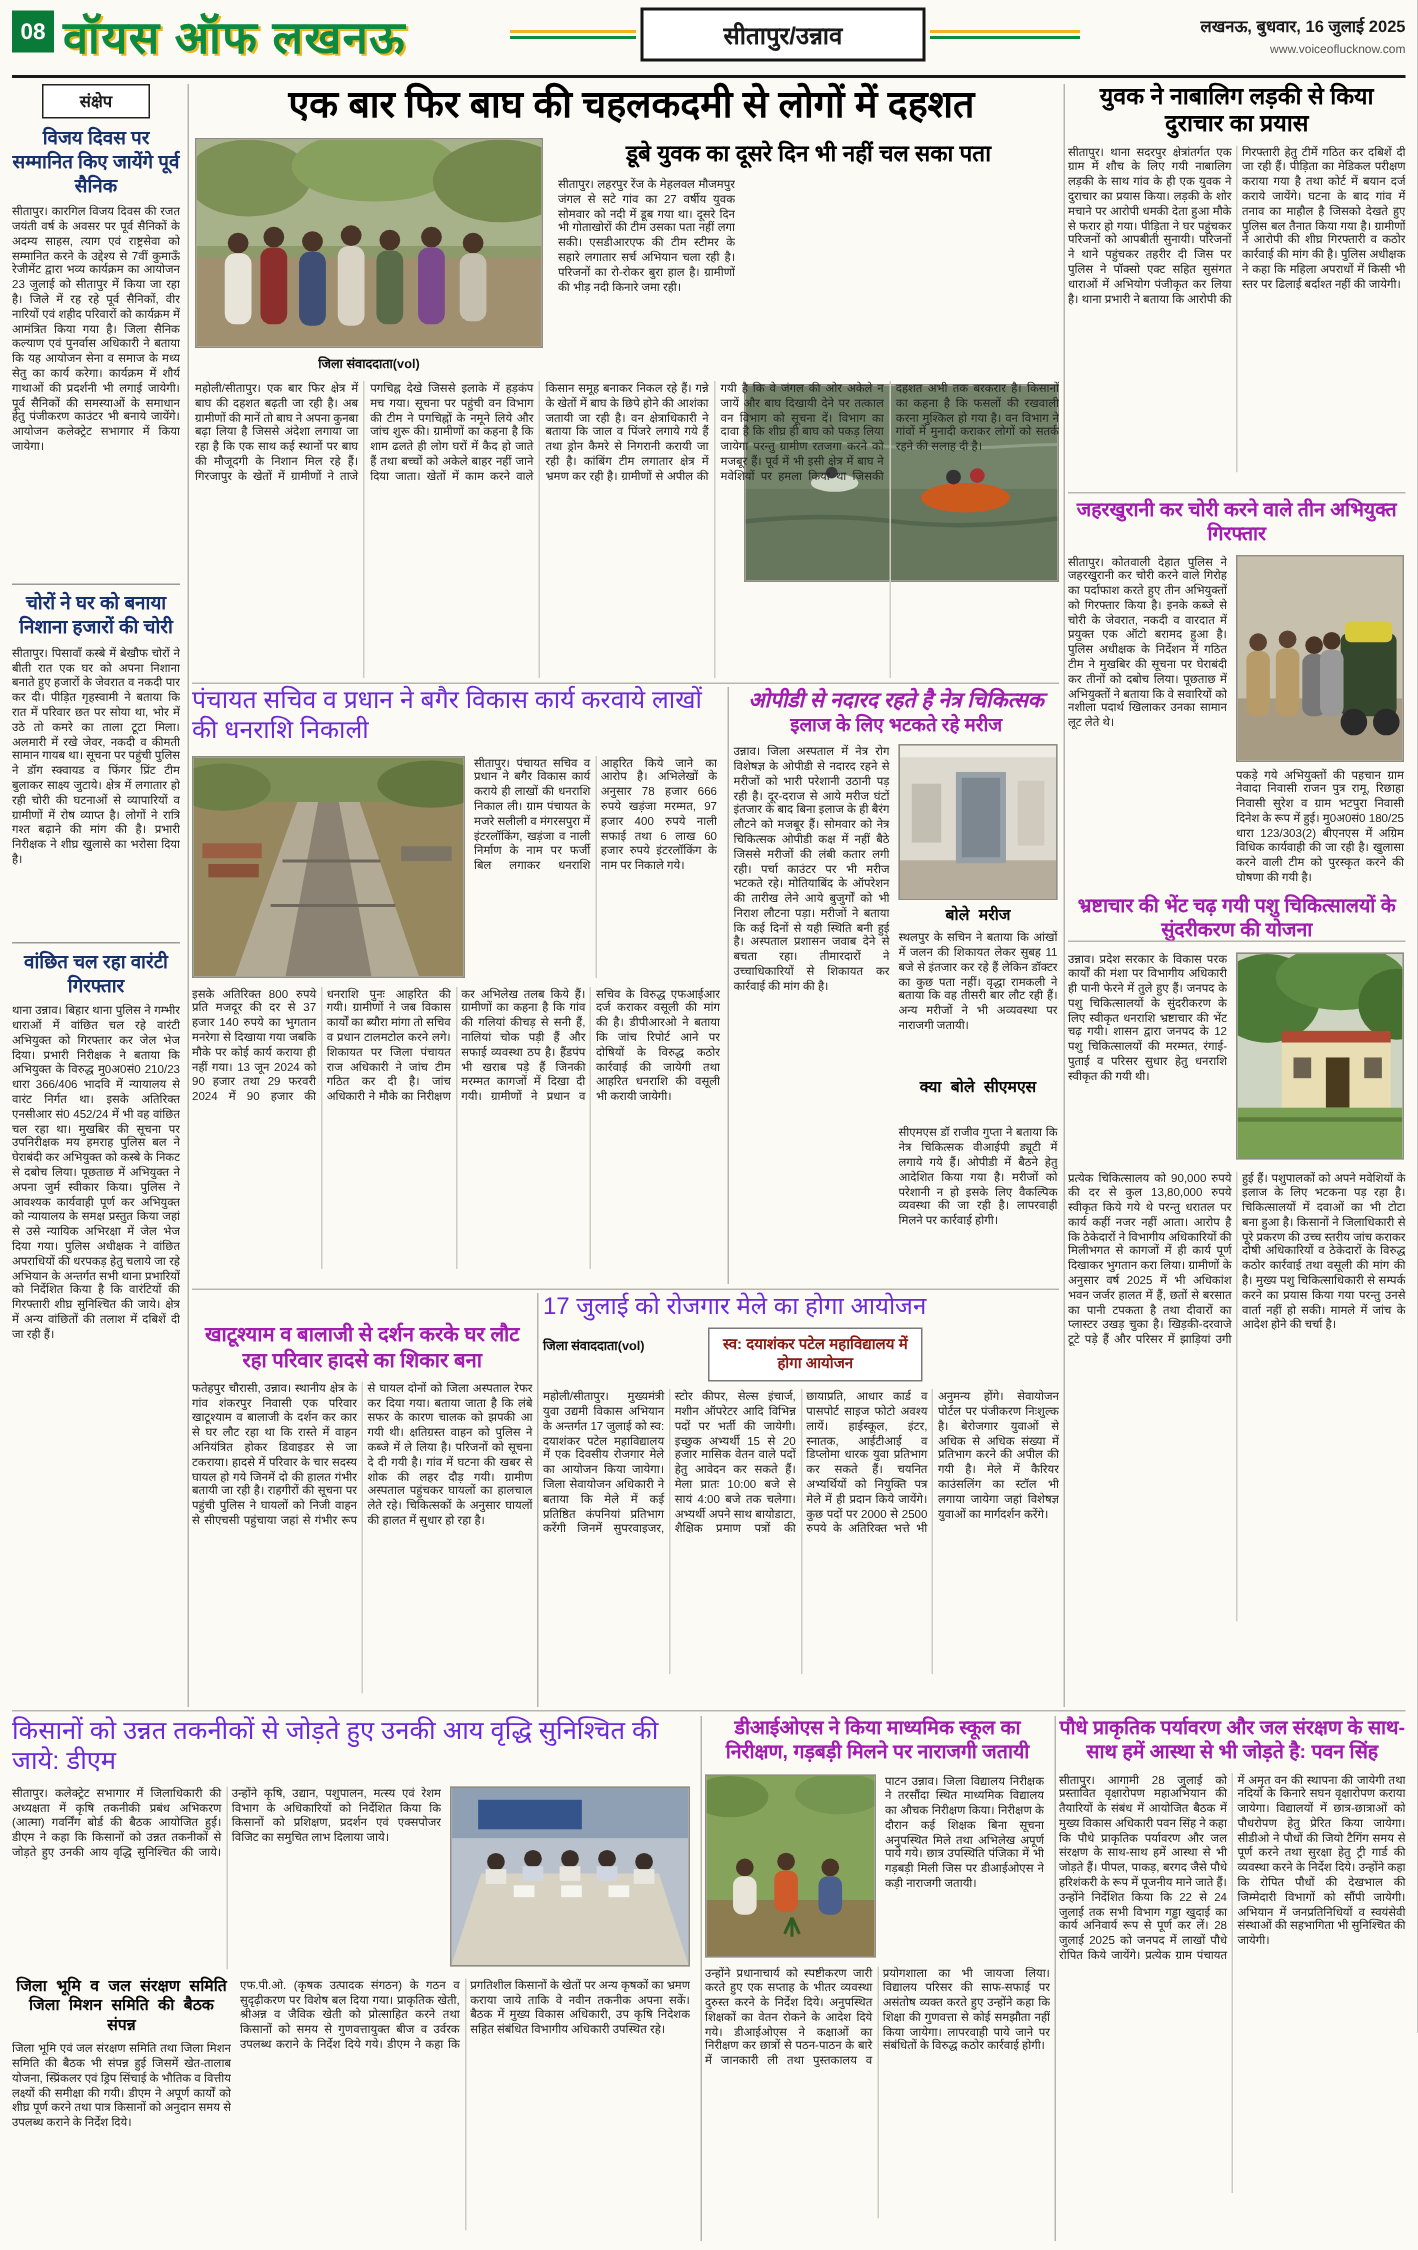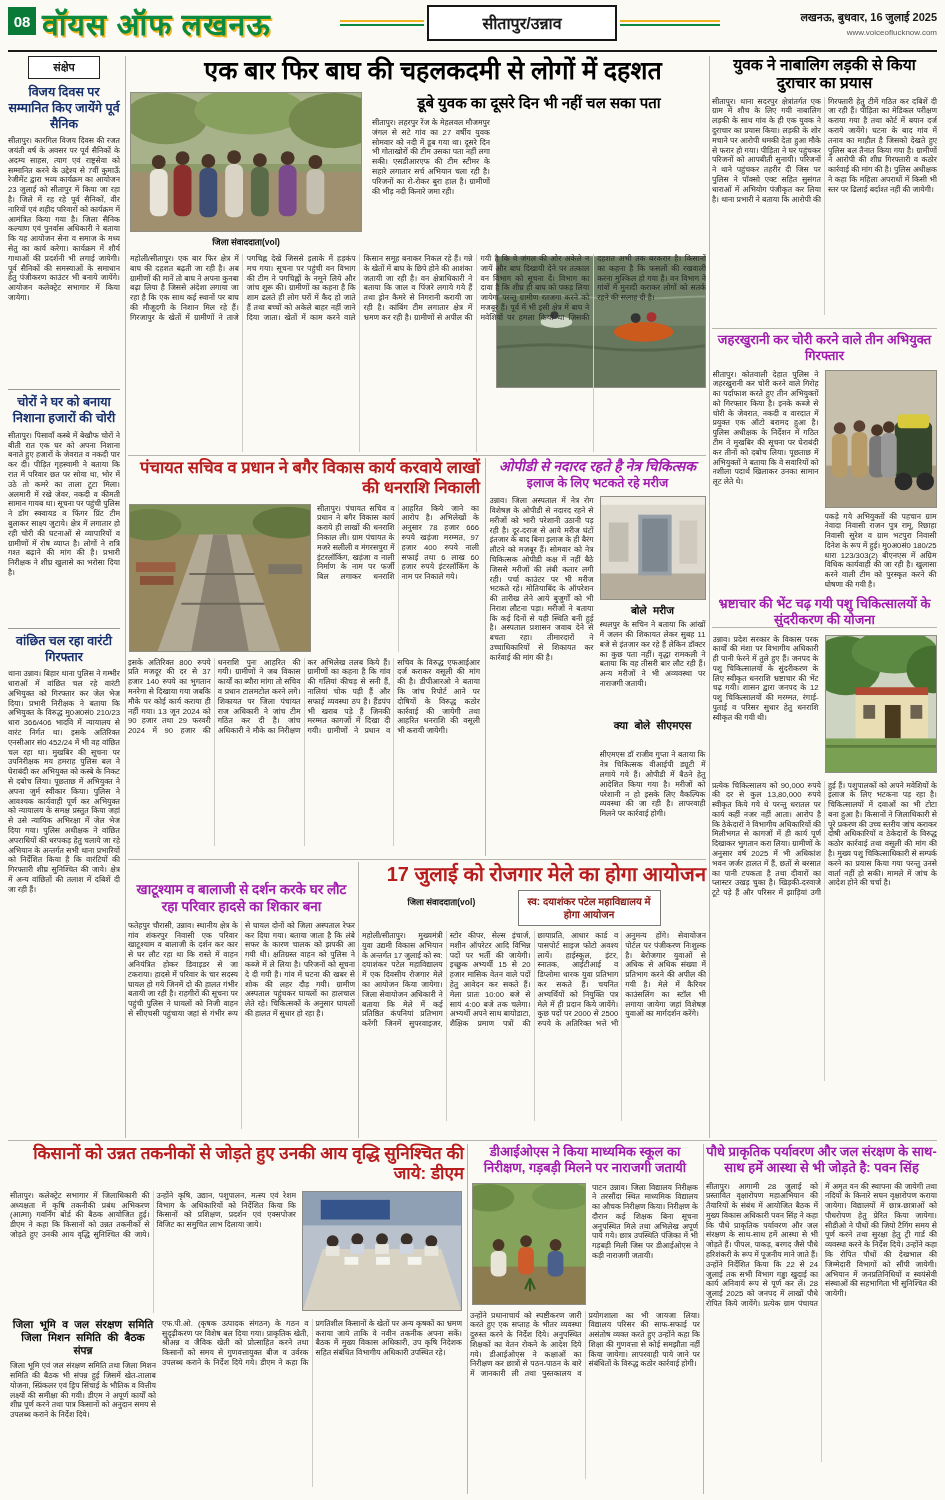--- a/index.html
+++ b/index.html
@@ -18,30 +18,30 @@
                  font-size:16px; font-weight:800; padding:5px 2px; background:#fff; }
   .mline { height:2px; }
   .dateline { left:730px; top:9px; width:207px; text-align:right; font-size:11px; font-weight:800; }
   .website { left:730px; top:28px; width:207px; text-align:right; font-size:8px; color:#555; }
   .head-rule { left:8px; right:8px; top:50px; border-top:2px solid #1a1a1a; }
 
   
   .h-main  { font-size:25px; font-weight:900; text-align:center; line-height:1.12; color:#000; }
   .h-sub   { font-size:15px; font-weight:800; text-align:center; line-height:1.15; color:#000; }
   .h-brief { font-size:12.5px; font-weight:800; text-align:center; line-height:1.26; color:#17306e; }
-  .h-med   { font-size:16.5px; font-weight:700; text-align:right; line-height:1.2; color:#b91c1c; }
+  .h-med   { font-size:16.5px; font-weight:400; text-align:left; line-height:1.2; color:#6d28d9; }
   .h-small { font-size:13px; font-weight:800; text-align:center; line-height:1.25; color:#a21caf; }
   .h-tiny  { font-size:10.5px; font-weight:800; text-align:center; line-height:1.25; color:#0b0b0b;font-family:Liberation Mono, monospace; }
   .body-text { font-size:7.7px; line-height:9.8px; text-align:justify; overflow:hidden; color:#242424; }
   .cols-2 { column-count:2; column-gap:7px; column-rule:1px solid #cfccc4; }
   .cols-4 { column-count:4; column-gap:7px; column-rule:1px solid #cfccc4; }
   .cols-5 { column-count:5; column-gap:8px; column-rule:1px solid #cfccc4; }
   .caption { font-size:8.5px; font-weight:700; text-align:center; color:#111; }
   .byline  { font-size:8.5px; font-weight:700; color:#111; }
-  .row { display:flex; gap:6px;justify-content:center; }
+  .row { display:flex; gap:6px; }
   .announce-box { border:1.5px solid #7a7a7a; color:#8a1a12; font-weight:800; font-size:10px;
                   text-align:center; line-height:1.3; padding:4px 5px; background:#fff; }
   .sec-tab { width:72px; margin:0 auto; border:1.5px solid #222; text-align:center;
              font-weight:800; font-size:11px; padding:2px 0 4px 0; background:#fff; }
   hr.story-sep { border:none; border-top:1px solid #9a9a9a; margin:5px 0; }
 
   
   .photo { position:relative; background:#c8c4b8; overflow:hidden; border:1px solid #8f8c84; }
   .photo svg { position:absolute; inset:0; width:100%; height:100%; display:block; }
 
@@ -71,21 +71,21 @@
     <div class="body-text" style="height:248px;margin-top:4px;">सीतापुर। कारगिल विजय दिवस की रजत जयंती वर्ष के अवसर पर पूर्व सैनिकों के अदम्य साहस, त्याग एवं राष्ट्रसेवा को सम्मानित करने के उद्देश्य से 7वीं कुमाऊँ रेजीमेंट द्वारा भव्य कार्यक्रम का आयोजन 23 जुलाई को सीतापुर में किया जा रहा है। जिले में रह रहे पूर्व सैनिकों, वीर नारियों एवं शहीद परिवारों को कार्यक्रम में आमंत्रित किया गया है। जिला सैनिक कल्याण एवं पुनर्वास अधिकारी ने बताया कि यह आयोजन सेना व समाज के मध्य सेतु का कार्य करेगा। कार्यक्रम में शौर्य गाथाओं की प्रदर्शनी भी लगाई जायेगी। पूर्व सैनिकों की समस्याओं के समाधान हेतु पंजीकरण काउंटर भी बनाये जायेंगे। आयोजन कलेक्ट्रेट सभागार में किया जायेगा।</div>
     <hr class="story-sep">
     <div class="h-brief">चोरों ने घर को बनाया निशाना हजारों की चोरी</div>
     <div class="body-text" style="height:192px;margin-top:4px;">सीतापुर। पिसावाँ कस्बे में बेखौफ चोरों ने बीती रात एक घर को अपना निशाना बनाते हुए हजारों के जेवरात व नकदी पार कर दी। पीड़ित गृहस्वामी ने बताया कि रात में परिवार छत पर सोया था, भोर में उठे तो कमरे का ताला टूटा मिला। अलमारी में रखे जेवर, नकदी व कीमती सामान गायब था। सूचना पर पहुंची पुलिस ने डॉग स्क्वायड व फिंगर प्रिंट टीम बुलाकर साक्ष्य जुटाये। क्षेत्र में लगातार हो रही चोरी की घटनाओं से व्यापारियों व ग्रामीणों में रोष व्याप्त है। लोगों ने रात्रि गश्त बढ़ाने की मांग की है। प्रभारी निरीक्षक ने शीघ्र खुलासे का भरोसा दिया है।</div>
     <hr class="story-sep">
     <div class="h-brief">वांछित चल रहा वारंटी गिरफ्तार</div>
     <div class="body-text" style="height:452px;margin-top:4px;">थाना उन्नाव। बिहार थाना पुलिस ने गम्भीर धाराओं में वांछित चल रहे वारंटी अभियुक्त को गिरफ्तार कर जेल भेज दिया। प्रभारी निरीक्षक ने बताया कि अभियुक्त के विरुद्ध मु0अ0सं0 210/23 धारा 366/406 भादवि में न्यायालय से वारंट निर्गत था। इसके अतिरिक्त एनसीआर सं0 452/24 में भी वह वांछित चल रहा था। मुखबिर की सूचना पर उपनिरीक्षक मय हमराह पुलिस बल ने घेराबंदी कर अभियुक्त को कस्बे के निकट से दबोच लिया। पूछताछ में अभियुक्त ने अपना जुर्म स्वीकार किया। पुलिस ने आवश्यक कार्यवाही पूर्ण कर अभियुक्त को न्यायालय के समक्ष प्रस्तुत किया जहां से उसे न्यायिक अभिरक्षा में जेल भेज दिया गया। पुलिस अधीक्षक ने वांछित अपराधियों की धरपकड़ हेतु चलाये जा रहे अभियान के अन्तर्गत सभी थाना प्रभारियों को निर्देशित किया है कि वारंटियों की गिरफ्तारी शीघ्र सुनिश्चित की जाये। क्षेत्र में अन्य वांछितों की तलाश में दबिशें दी जा रही हैं।</div>
   </section>
 
   <section class="abs" style="left:128px;top:56px;width:578px;height:400px;">
-    <div class="abs h-main" style="left:16px;top:0;width:578px;">एक बार फिर बाघ की चहलकदमी से लोगों में दहशत</div>
+    <div class="abs h-main" style="left:4px;top:0;width:578px;">एक बार फिर बाघ की चहलकदमी से लोगों में दहशत</div>
     <div class="abs photo" style="left:2px;top:36px;width:232px;height:140px;">
       <svg viewBox="0 0 232 140" preserveAspectRatio="none">
         <rect width="232" height="140" fill="#a8b28a"></rect>
         <ellipse cx="35" cy="26" rx="42" ry="26" fill="#7d9055"></ellipse>
         <ellipse cx="120" cy="18" rx="56" ry="24" fill="#88a05e"></ellipse>
         <ellipse cx="205" cy="28" rx="46" ry="28" fill="#75894e"></ellipse>
         <rect y="72" width="232" height="10" fill="#8d9a6a"></rect>
         <rect y="80" width="232" height="60" fill="#a09070"></rect>
         <g>
             <circle cx="28" cy="70" r="7" fill="#4a3428"></circle>
@@ -247,21 +247,21 @@
       </div>
     </div>
   </section>
 
   <section class="abs" style="left:128px;top:862px;width:227px;height:276px;">
     <div class="h-small" style="font-size:13.5px;margin-top:20px;">खाटूश्याम व बालाजी से दर्शन करके घर लौट रहा परिवार हादसे का शिकार बना</div>
     <div class="body-text cols-2" style="height:208px;margin-top:5px;">फतेहपुर चौरासी, उन्नाव। स्थानीय क्षेत्र के गांव शंकरपुर निवासी एक परिवार खाटूश्याम व बालाजी के दर्शन कर कार से घर लौट रहा था कि रास्ते में वाहन अनियंत्रित होकर डिवाइडर से जा टकराया। हादसे में परिवार के चार सदस्य घायल हो गये जिनमें दो की हालत गंभीर बतायी जा रही है। राहगीरों की सूचना पर पहुंची पुलिस ने घायलों को निजी वाहन से सीएचसी पहुंचाया जहां से गंभीर रूप से घायल दोनों को जिला अस्पताल रेफर कर दिया गया। बताया जाता है कि लंबे सफर के कारण चालक को झपकी आ गयी थी। क्षतिग्रस्त वाहन को पुलिस ने कब्जे में ले लिया है। परिजनों को सूचना दे दी गयी है। गांव में घटना की खबर से शोक की लहर दौड़ गयी। ग्रामीण अस्पताल पहुंचकर घायलों का हालचाल लेते रहे। चिकित्सकों के अनुसार घायलों की हालत में सुधार हो रहा है।</div>
   </section>
 
   <section class="abs" style="left:362px;top:862px;width:344px;height:276px;">
-    <div class="h-med" style="font-size:20px;">17 जुलाई को रोजगार मेले का होगा आयोजन</div>
+    <div class="h-med" style="font-size:16px;">17 जुलाई को रोजगार मेले का होगा आयोजन</div>
     <div class="row" style="margin-top:4px;align-items:flex-start;">
       <div class="byline" style="width:104px;padding-top:6px;">जिला संवाददाता(vol)</div>
       <div class="announce-box" style="width:143px;">स्व: दयाशंकर पटेल महाविद्यालय में होगा आयोजन</div>
     </div>
     <div class="body-text cols-4" style="height:190px;margin-top:5px;">महोली/सीतापुर। मुख्यमंत्री युवा उद्यमी विकास अभियान के अन्तर्गत 17 जुलाई को स्व: दयाशंकर पटेल महाविद्यालय में एक दिवसीय रोजगार मेले का आयोजन किया जायेगा। जिला सेवायोजन अधिकारी ने बताया कि मेले में कई प्रतिष्ठित कंपनियां प्रतिभाग करेंगी जिनमें सुपरवाइजर, स्टोर कीपर, सेल्स इंचार्ज, मशीन ऑपरेटर आदि विभिन्न पदों पर भर्ती की जायेगी। इच्छुक अभ्यर्थी 15 से 20 हजार मासिक वेतन वाले पदों हेतु आवेदन कर सकते हैं। मेला प्रातः 10:00 बजे से सायं 4:00 बजे तक चलेगा। अभ्यर्थी अपने साथ बायोडाटा, शैक्षिक प्रमाण पत्रों की छायाप्रति, आधार कार्ड व पासपोर्ट साइज फोटो अवश्य लायें। हाईस्कूल, इंटर, स्नातक, आईटीआई व डिप्लोमा धारक युवा प्रतिभाग कर सकते हैं। चयनित अभ्यर्थियों को नियुक्ति पत्र मेले में ही प्रदान किये जायेंगे। कुछ पदों पर 2000 से 2500 रुपये के अतिरिक्त भत्ते भी अनुमन्य होंगे। सेवायोजन पोर्टल पर पंजीकरण निःशुल्क है। बेरोजगार युवाओं से अधिक से अधिक संख्या में प्रतिभाग करने की अपील की गयी है। मेले में कैरियर काउंसलिंग का स्टॉल भी लगाया जायेगा जहां विशेषज्ञ युवाओं का मार्गदर्शन करेंगे।</div>
   </section>
 
   <section class="abs" style="left:8px;top:1144px;width:456px;height:350px;">
     <div class="h-med" style="font-size:17px;">किसानों को उन्नत तकनीकों से जोड़ते हुए उनकी आय वृद्धि सुनिश्चित की जाये: डीएम</div>
     <div class="row" style="margin-top:6px;">

